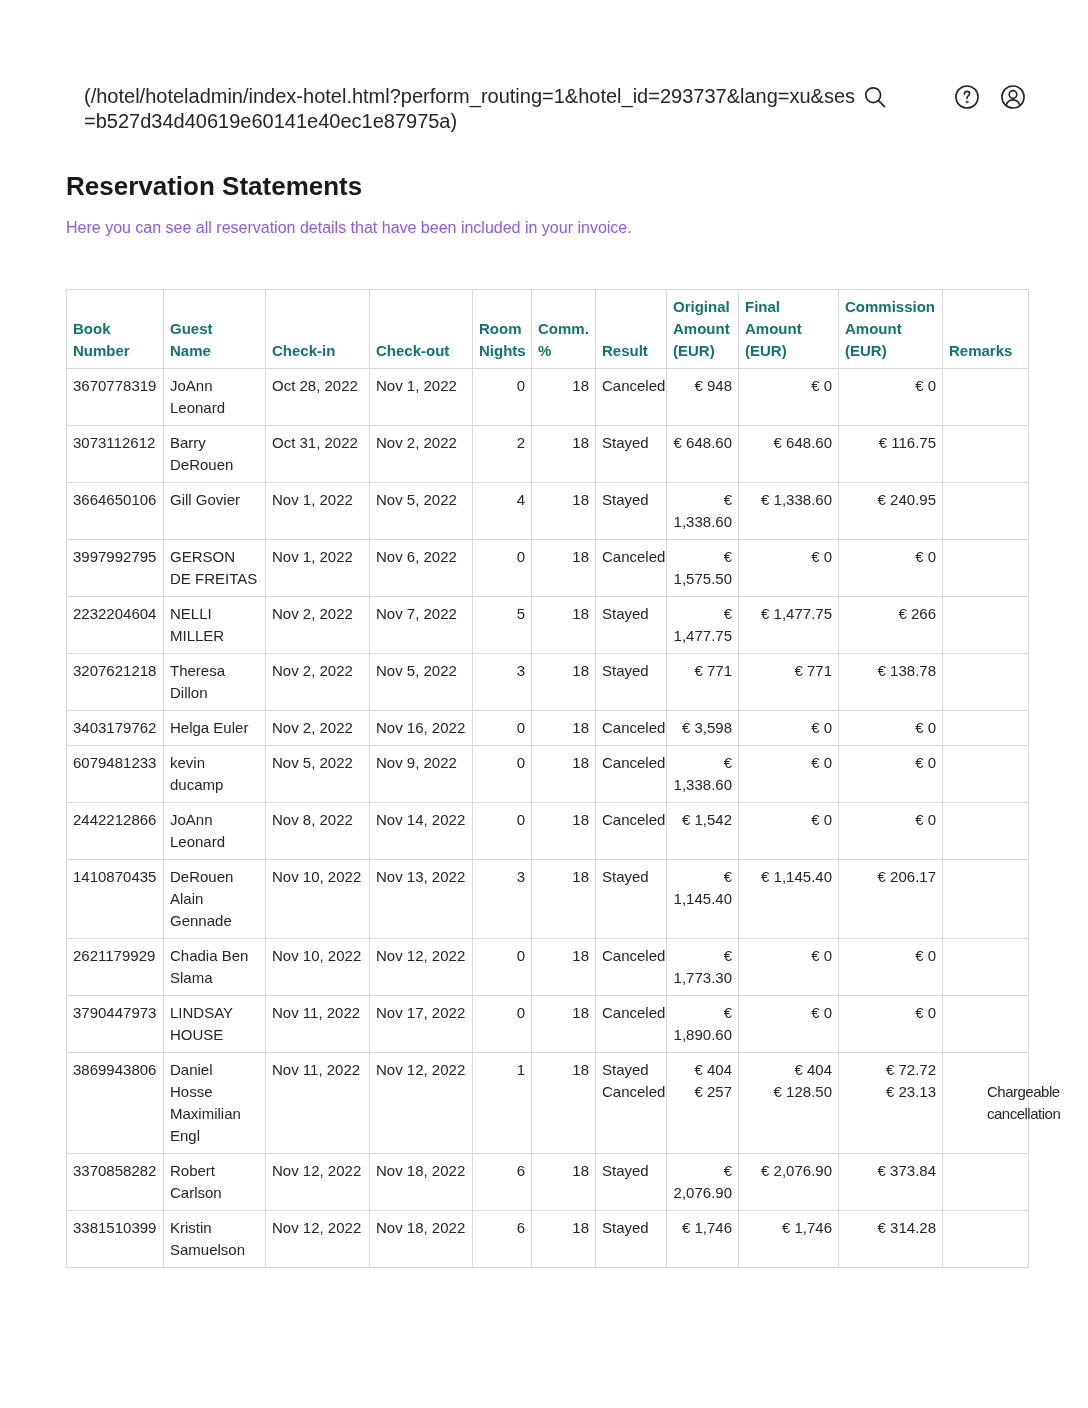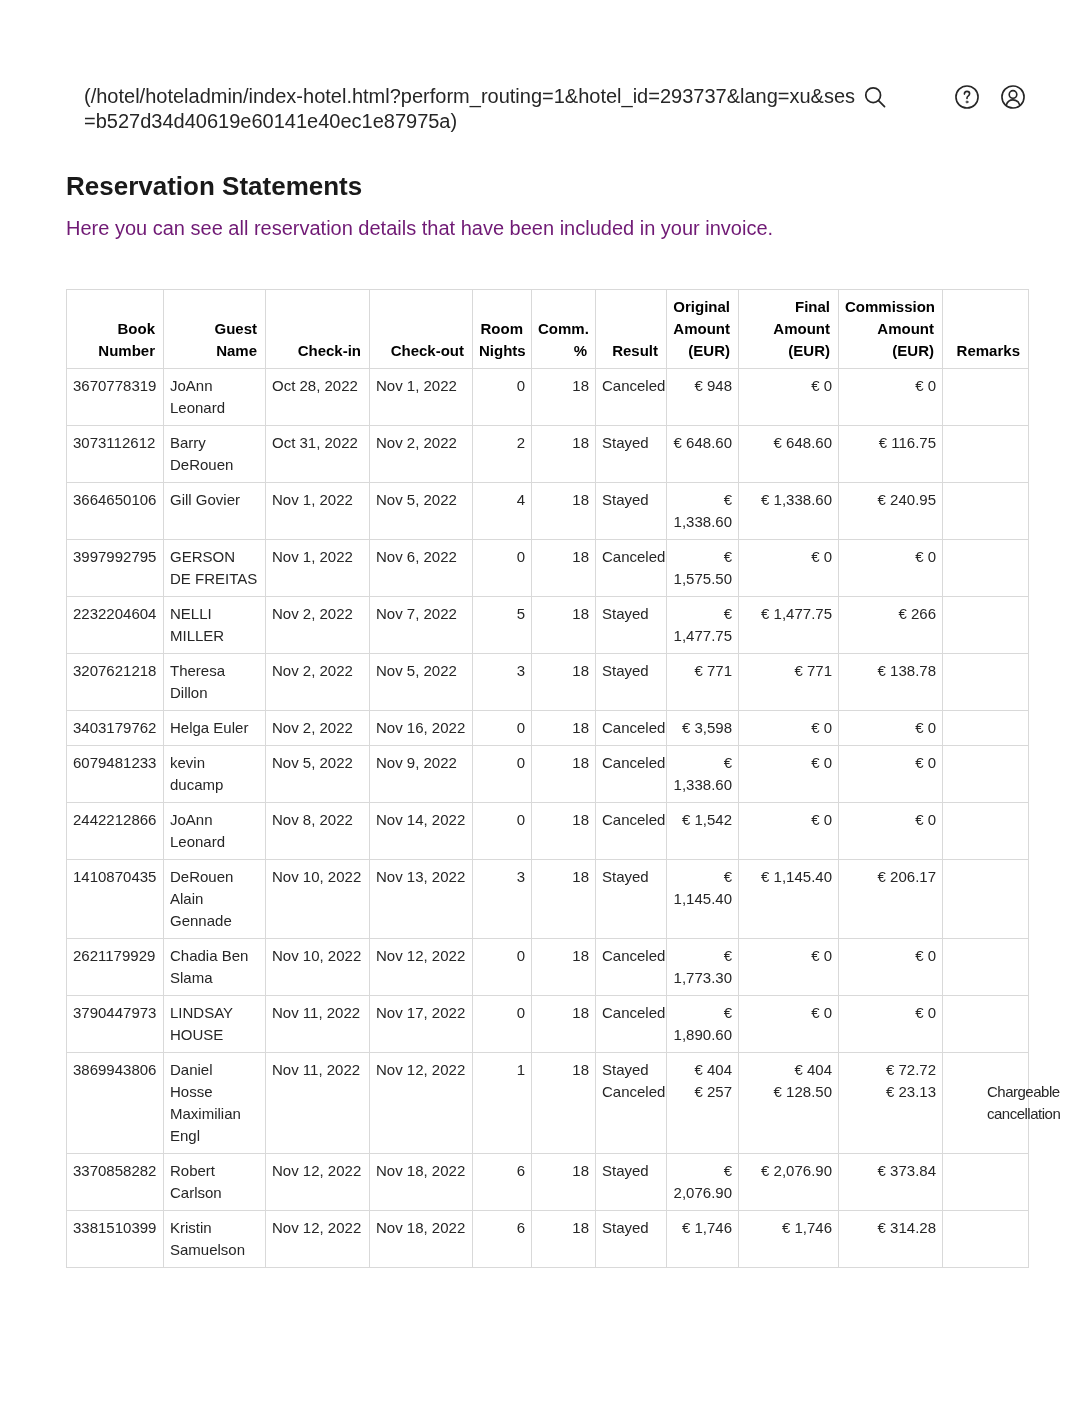--- a/index.html
+++ b/index.html
@@ -38,43 +38,43 @@
   
   .page-title {
     margin: 36px 0 0 66px;
     font-size: 26px;
     line-height: 32px;
     font-weight: 700;
     color: #1a1a1a;
   }
   .page-subtitle {
     margin: 15px 0 0 66px;
-    font-size: 20px;
+    font-size: 16px;
     line-height: 22px;
-    color: #701a75;
+    color: #8b5cf6;
   }
 
   
   table.statements {
     margin: 50px 0 0 66px;
     border-collapse: collapse;
     table-layout: fixed;
     width: 962px;
     font-size: 15px;
   }
   .statements th, .statements td {
     border: 1px solid #d9d9d9;
     line-height: 22px;
     overflow: visible;
   }
   .statements th {
     vertical-align: bottom;
-    text-align: right;
+    text-align: left;
     font-weight: 700;
-    color: #000000;
+    color: #0f766e;
     padding: 6px 8px 6px 6px;
   }
   .statements td {
     vertical-align: top;
     padding: 6px;
     white-space: pre-line;
     color: #262626;
   }
   .statements td.num { text-align: right; }
   .statements td.remarks { letter-spacing: -0.5px; padding-left: 44px; }

